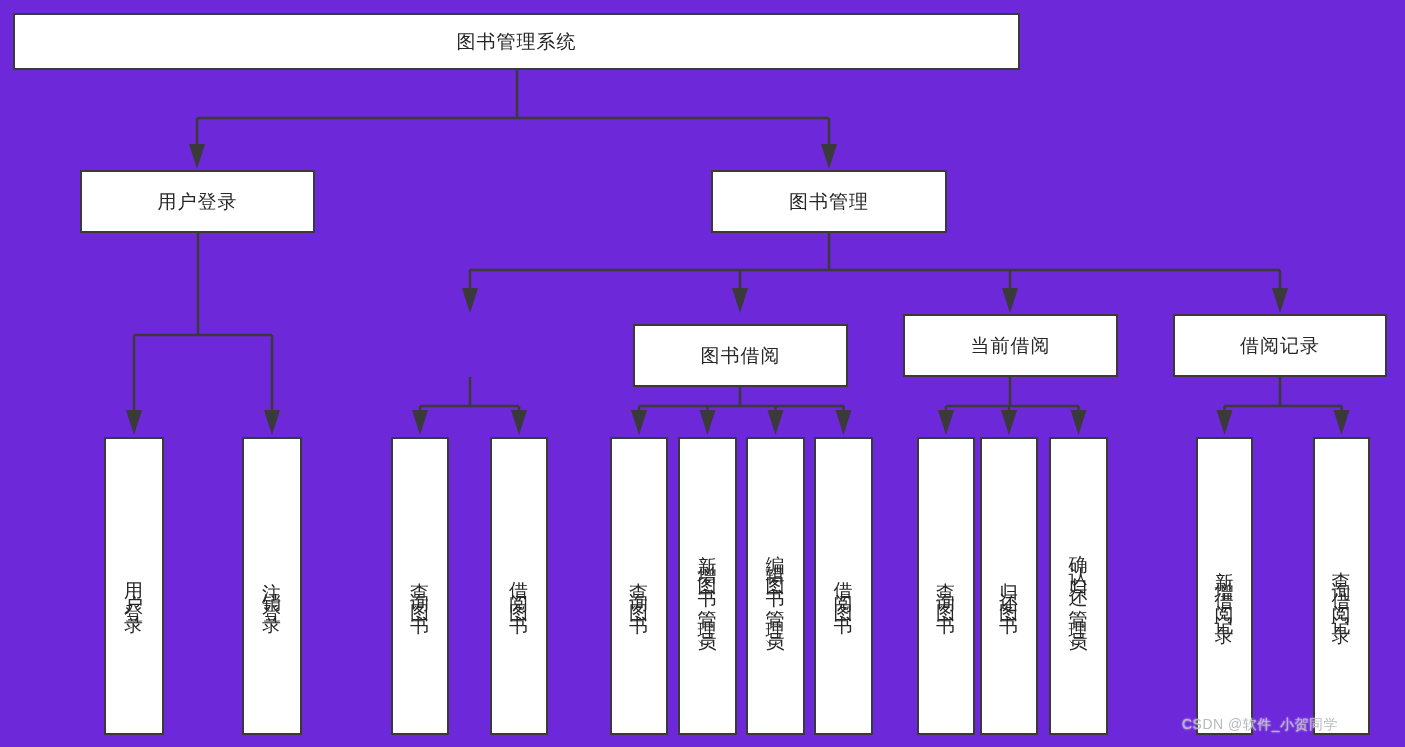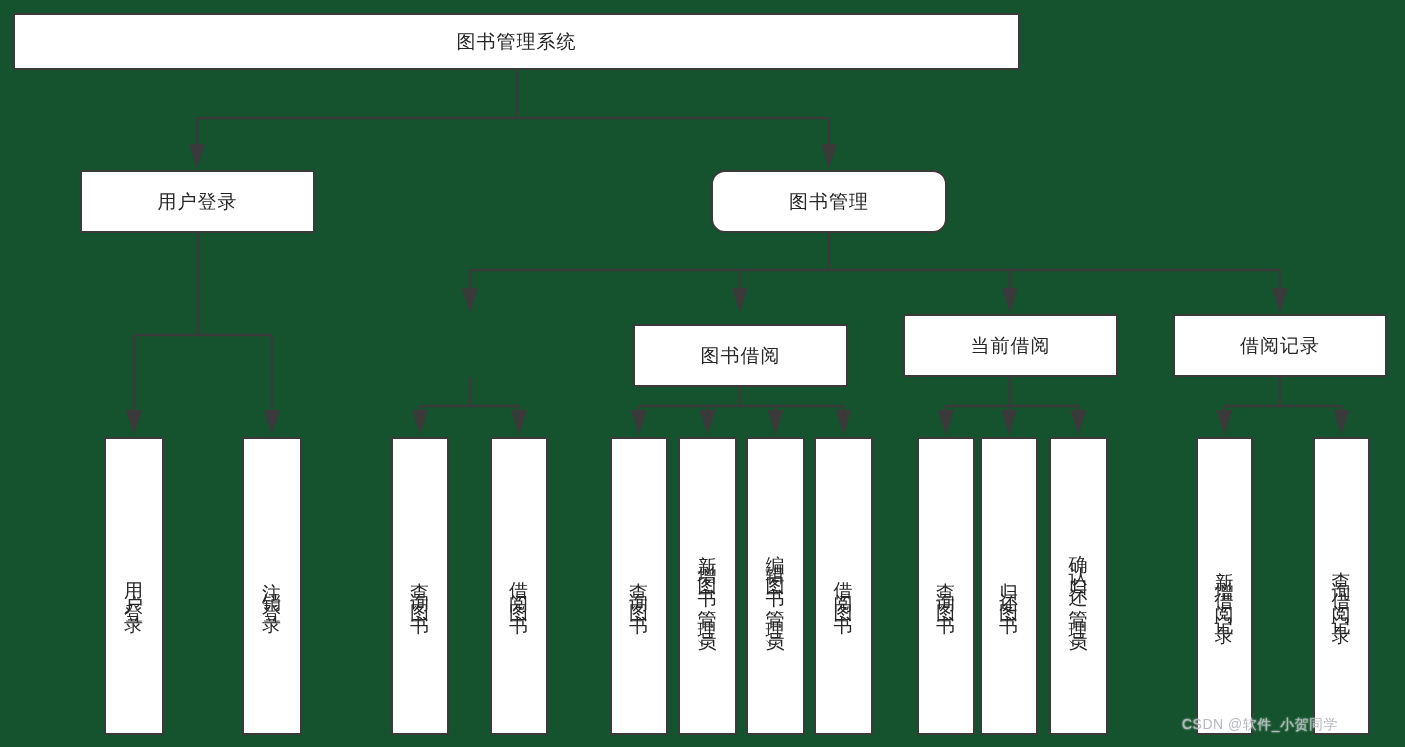--- a/index.html
+++ b/index.html
@@ -5,21 +5,21 @@
   html, body {
     margin: 0;
     padding: 0;
     background: #ffffff;
     font-family: "Liberation Sans", "DejaVu Sans", sans-serif;
   }
   #stage {
     position: relative;
     width: 1405px;
     height: 747px;
-    background: #14532d;
+    background: #6d28d9;
     overflow: hidden;
   }
   #connectors {
     position: absolute;
     left: 0; top: 0;
     width: 1405px;
     height: 747px;
     z-index: 1;
   }
   .box {
@@ -43,21 +43,21 @@
     text-orientation: mixed;
     letter-spacing: 11px;
     font-size: 19px;
     line-height: 1;
     padding-top: 6px;
   }
   
   .n-root  { left: 13px;  top: 13px;  width: 1007px; height: 57px; }
   
   .n-login { left: 80px;  top: 170px; width: 235px; height: 63px; }
-  .n-mgmt  { left: 711px; top: 170px; width: 236px; height: 63px; border-radius: 14px; }
+  .n-mgmt  { left: 711px; top: 170px; width: 236px; height: 63px; }
   
   .n-s0 { left: 363px;  top: 314px; width: 215px; height: 63px; }
   .n-s1 { left: 633px;  top: 324px; width: 215px; height: 63px; }
   .n-s2 { left: 903px;  top: 314px; width: 215px; height: 63px; }
   .n-s3 { left: 1173px; top: 314px; width: 214px; height: 63px; }
   
   .leaf-a0 { left: 104px;  width: 60px; }
   .leaf-a1 { left: 242px;  width: 60px; }
   .leaf-b0 { left: 391px;  width: 58px; }
   .leaf-b1 { left: 490px;  width: 58px; }

